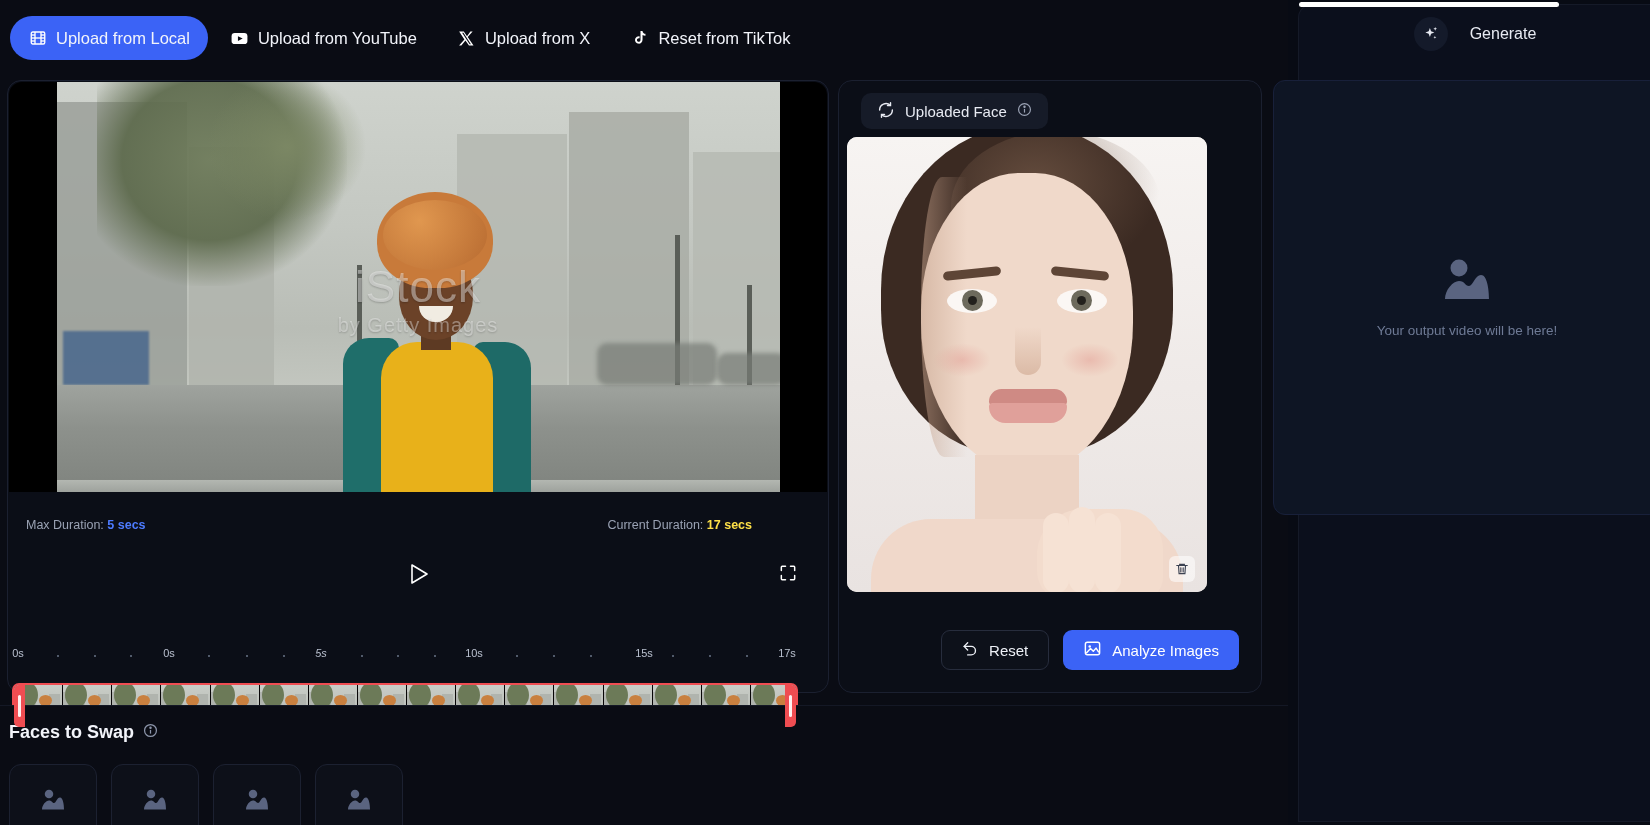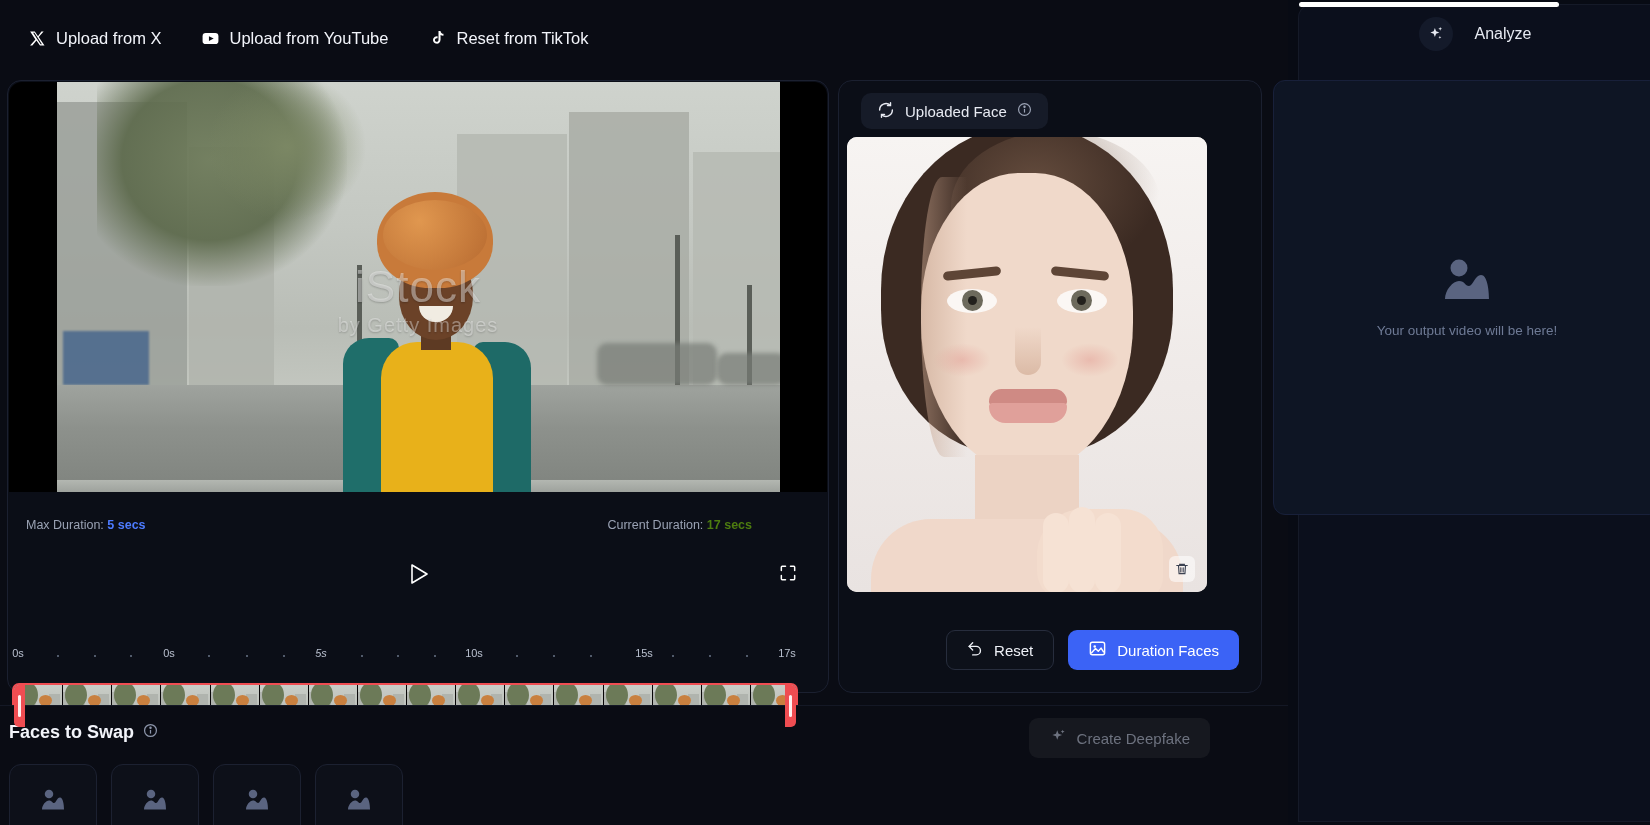--- a/index.html
+++ b/index.html
@@ -119,21 +119,21 @@
   
   #duration-row {
     position: absolute; left: 0; top: 432px;
     width: 822px; height: 24px;
     display: flex; align-items: center;
     padding: 0 18px;
     font-size: 12.5px; color: #9aa2b4;
   }
   #duration-row .spacer { flex: 1; }
   .dur-val-blue { color: #4d7bff; font-weight: 700; }
-  .dur-val-red  { color: #4d7c0f; font-weight: 700; }
+  .dur-val-red  { color: #fde047; font-weight: 700; }
 
   
   #transport {
     position: absolute; left: 0; top: 470px;
     width: 822px; height: 50px;
     display: flex; align-items: center; justify-content: center;
   }
   #play-button { cursor: pointer; }
   #fullscreen-button { position: absolute; right: 32px; top: 12px; cursor: pointer; }
 
@@ -335,38 +335,53 @@
 </style>
 </head>
 <body>
 
 <div id="app">
 
   <div id="main-column">
 
     <div id="source-tabs">
 
-
-      <div class="tab">
+      <div class="tab active">
         <span class="ticon">
-          <svg width="17" height="17" viewBox="0 0 24 24" fill="#fff">
-            <path d="M17.5 2h3.2l-7 8 8.2 12h-6.4l-5-7.3-5.8 7.3H1.5l7.5-8.6L1.6 2h6.6l4.5 6.7L17.5 2zm-1.1 18h1.8L7.7 3.9H5.8L16.4 20z"></path>
-          </svg>
-        </span>
-        <span>Upload from X</span>
+          <svg width="18" height="18" viewBox="0 0 24 24" fill="none" stroke="#fff" stroke-width="1.8">
+            <rect x="3" y="4" width="18" height="16" rx="2"></rect>
+            <line x1="8" y1="4" x2="8" y2="20"></line>
+              <line x1="16" y1="4" x2="16" y2="20"></line>
+            <line x1="3" y1="12" x2="21" y2="12"></line>
+            <line x1="3" y1="8" x2="8" y2="8"></line>
+              <line x1="16" y1="8" x2="21" y2="8"></line>
+            <line x1="3" y1="16" x2="8" y2="16"></line>
+              <line x1="16" y1="16" x2="21" y2="16"></line>
+          </svg>
+        </span>
+        <span>Upload from Local</span>
       </div>
 
       <div class="tab">
         <span class="ticon">
           <svg width="19" height="19" viewBox="0 0 24 24">
             <rect x="2" y="5" width="20" height="14" rx="4" fill="#fff"></rect>
             <polygon points="10,9 16,12 10,15" fill="#0a0c14"></polygon>
           </svg>
         </span>
         <span>Upload from YouTube</span>
+      </div>
+
+      <div class="tab">
+        <span class="ticon">
+          <svg width="17" height="17" viewBox="0 0 24 24" fill="#fff">
+            <path d="M17.5 2h3.2l-7 8 8.2 12h-6.4l-5-7.3-5.8 7.3H1.5l7.5-8.6L1.6 2h6.6l4.5 6.7L17.5 2zm-1.1 18h1.8L7.7 3.9H5.8L16.4 20z"></path>
+          </svg>
+        </span>
+        <span>Upload from X</span>
       </div>
 
       <div class="tab">
         <span class="ticon">
           <svg width="17" height="18" viewBox="0 0 24 24" fill="#fff">
             <path d="M16.2 2c.4 2.4 1.8 3.9 4.2 4.1v2.8c-1.4.1-2.7-.3-4.1-1.1v6.3c0 4-3 6.7-6.6 5.8-3.3-.8-4.9-4.6-3.4-7.6 1.1-2.1 3.4-3.2 5.8-2.8v3c-.4-.1-.8-.2-1.2-.2-1.4 0-2.5 1.1-2.5 2.5s1.1 2.5 2.5 2.5 2.5-1.1 2.5-2.6V2h2.8z"></path>
           </svg>
         </span>
         <span>Reset from TikTok</span>
       </div>
@@ -819,46 +834,37 @@
           <span>Reset</span>
         </div>
         <div class="btn btn-primary">
           <span>
             <svg width="19" height="19" viewBox="0 0 24 24" fill="none" stroke="#fff" stroke-width="1.8" stroke-linejoin="round">
               <rect x="3" y="4" width="18" height="16" rx="2.5"></rect>
               <circle cx="8.5" cy="9.5" r="1.6" fill="#fff" stroke="none"></circle>
               <polyline points="4,18 9.5,12 13,15.5 16.5,11.5 20,17"></polyline>
             </svg>
           </span>
-          <span>Duration Faces</span>
+          <span>Analyze Images</span>
         </div>
       </div>
     </div>
 
     <div id="faces-to-swap">
       <div id="faces-heading">
         <span>Faces to Swap</span>
         <span>
           <svg width="15" height="15" viewBox="0 0 24 24" fill="none" stroke="#8d96ab" stroke-width="2">
             <circle cx="12" cy="12" r="9.5"></circle>
               <line x1="12" y1="11" x2="12" y2="17"></line>
               <circle cx="12" cy="7.5" r="1" fill="#8d96ab"></circle>
           </svg>
         </span>
       </div>
 
-      <div id="create-deepfake-button">
-        <span>
-          <svg width="18" height="18" viewBox="0 0 24 24" fill="#6d727f">
-            <path d="M11 3l1.7 4.6L17.5 9.3 12.7 11 11 15.6 9.3 11 4.5 9.3 9.3 7.6z"></path>
-            <path d="M18.2 2.2l.7 1.9 1.9.7-1.9.7-.7 1.9-.7-1.9-1.9-.7 1.9-.7z"></path>
-          </svg>
-        </span>
-        <span>Create Deepfake</span>
-      </div>
 
       <div id="face-slots">
           <div class="face-slot">
             <span><svg width="26" height="24" viewBox="0 0 52 46">
                 <g fill="#5a6480">
                   <circle cx="18" cy="11" r="8.5"></circle>
                   <path d="M4 42c0-9 8-18 14-18s6 5 10 5 6-11 12-11 8 14 8 24z"></path>
                 </g>
               </svg></span>
           </div>
@@ -895,21 +901,21 @@
       <div id="output-top-bar"></div>
 
       <div id="generate-row">
         <span class="sparkle-btn">
           <svg width="18" height="18" viewBox="0 0 24 24" fill="#e7eaf2">
             <path d="M10.5 4l1.6 4.3 4.4 1.6-4.4 1.6L10.5 16 8.9 11.5 4.5 9.9l4.4-1.6z"></path>
             <path d="M17.6 2.6l.7 1.8 1.8.7-1.8.7-.7 1.8-.7-1.8-1.8-.7 1.8-.7z"></path>
             <path d="M17.2 14.4l.55 1.45 1.45.55-1.45.55-.55 1.45-.55-1.45-1.45-.55 1.45-.55z"></path>
           </svg>
         </span>
-        <span id="generate-label">Analyze</span>
+        <span id="generate-label">Generate</span>
 
       </div>
 
       <div id="output-preview">
         <span>
           <svg width="52" height="46" viewBox="0 0 52 46" fill="#5a6party">
               <g fill="#5a6480">
             <circle cx="18" cy="11" r="8.5"></circle>
             <path d="M4 42c0-9 8-18 14-18s6 5 10 5 6-11 12-11 8 14 8 24z"></path>
           </g>

